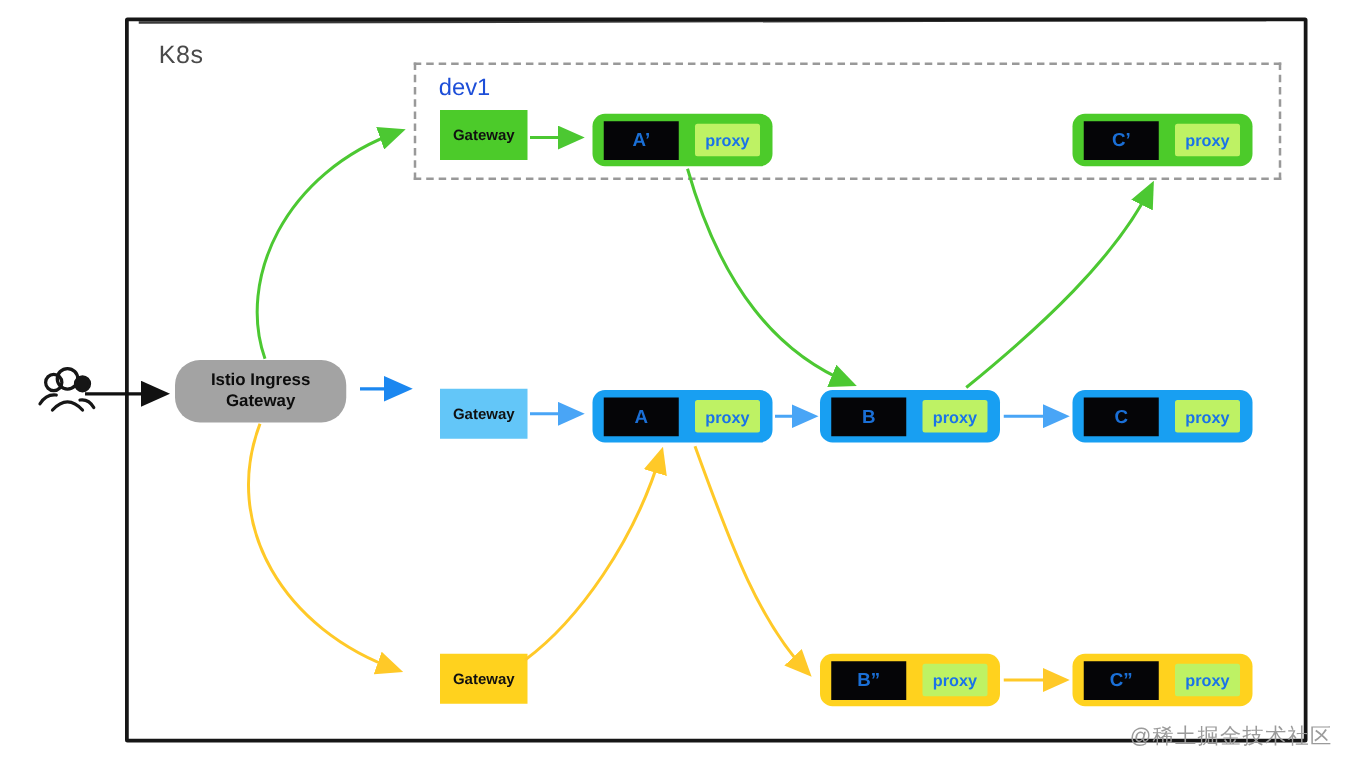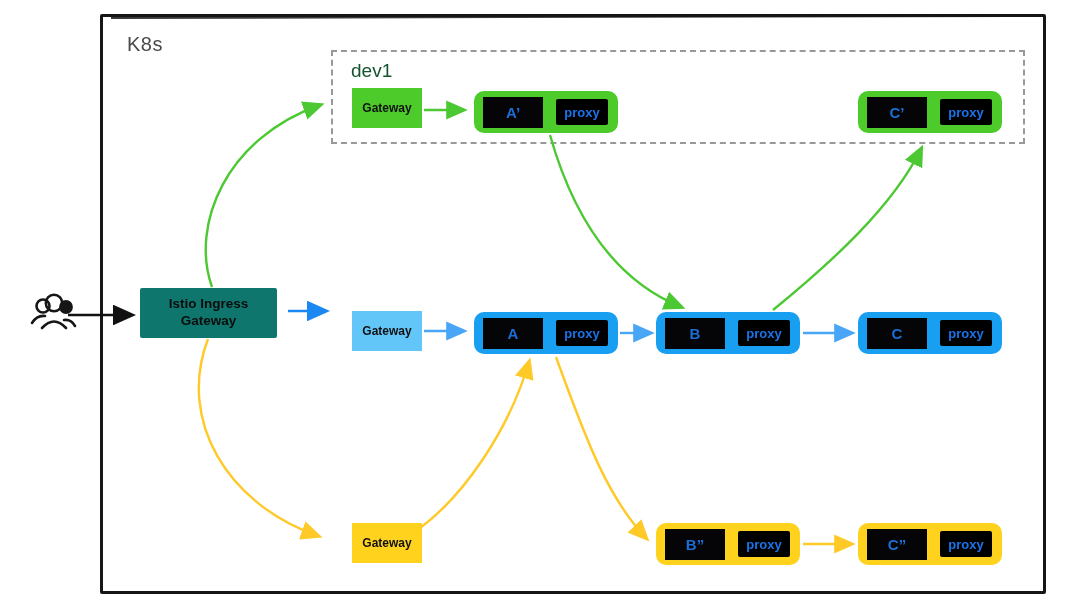--- a/index.html
+++ b/index.html
@@ -17,21 +17,21 @@
     transform:rotate(-0.12deg);opacity:.85;
   }
   .frame-label{
     position:absolute;left:24px;top:16px;font-size:20px;color:#4a4a4a;letter-spacing:.5px;
   }
   
   .ns{
     position:absolute;border:2px dashed #999;box-sizing:border-box;background:transparent;
   }
   .ns-label{
-    position:absolute;left:18px;top:8px;font-size:19px;color:#14532d;text-align:center;
+    position:absolute;left:18px;top:8px;font-size:19px;color:#1d4ed8;text-align:center;
   }
   #ns-dev1{left:331px;top:50px;width:694px;height:94px;}
   #ns-base{left:331px;top:261px;width:694px;height:105px;}
   #ns-dev2{left:331px;top:484px;width:694px;height:93px;}
   
   .gw{
     position:absolute;width:70px;height:40px;display:flex;align-items:center;justify-content:center;
     font-size:12px;font-weight:bold;color:#101010;
   }
   #gw-dev1{left:352px;top:88px;background:#4ccb2a;}
@@ -43,34 +43,34 @@
     display:flex;align-items:center;justify-content:space-between;padding:0 10px 0 9px;
   }
   .pod.green{background:#4ccb2a;}
   .pod.blue{background:#189ff2;}
   .pod.yellow{background:#ffd21e;}
   .pod .svc{
     width:60px;height:31px;background:#050507;color:#1a6fd6;font-weight:bold;font-size:15px;
     display:flex;align-items:center;justify-content:center;
   }
   .pod .proxy{
-    width:52px;height:26px;background:#000000;color:#1a73e8;font-weight:bold;font-size:13px;
+    width:52px;height:26px;background:#bef264;color:#1a73e8;font-weight:bold;font-size:13px;
     display:flex;align-items:center;justify-content:center;border-radius:2px;
   }
   #pod-a1{left:474px;top:91px;}
   #pod-c1{left:858px;top:91px;}
   #pod-a {left:474px;top:312px;}
   #pod-b {left:656px;top:312px;}
   #pod-c {left:858px;top:312px;}
   #pod-b2{left:656px;top:523px;}
   #pod-c2{left:858px;top:523px;}
   
   .ingress{
-    position:absolute;left:140px;top:288px;width:137px;height:50px;border-radius:2px;
-    background:#0f766e;color:#0c0c0c;font-weight:bold;font-size:13.5px;line-height:1.25;
+    position:absolute;left:140px;top:288px;width:137px;height:50px;border-radius:20px;
+    background:#a3a3a3;color:#0c0c0c;font-weight:bold;font-size:13.5px;line-height:1.25;
     display:flex;flex-direction:column;align-items:center;justify-content:center;text-align:center;
   }
   
   .actor{position:absolute;left:26px;top:290px;width:56px;height:52px;}
   
   #arrows{position:absolute;left:0;top:0;width:1080px;height:612px;pointer-events:none;z-index:6;}
   
   .watermark{
     position:absolute;right:14px;bottom:12px;font-size:17px;color:#9b9b9b;
     letter-spacing:1px;z-index:7;
@@ -171,13 +171,14 @@
     <path d="M424,331 L463,331" stroke="#49a5f6" stroke-width="2.4" fill="none" marker-end="url(#mk-lblue)"></path>
     <path d="M620,333 L650,333" stroke="#49a5f6" stroke-width="2.4" fill="none" marker-end="url(#mk-lblue)"></path>
     <path d="M803,333 L851,333" stroke="#49a5f6" stroke-width="2.4" fill="none" marker-end="url(#mk-lblue)"></path>
 
     <path d="M208,339 C177,420 227,504 318,536" stroke="#ffc928" stroke-width="2.4" fill="none" marker-end="url(#mk-yellow)"></path>
     <path d="M420,528 C462,497 508,433 529,362" stroke="#ffc928" stroke-width="2.4" fill="none" marker-end="url(#mk-yellow)"></path>
     <path d="M556,357 C586,440 608,498 646,538" stroke="#ffc928" stroke-width="2.4" fill="none" marker-end="url(#mk-yellow)"></path>
     <path d="M803,544 L851,544" stroke="#ffc928" stroke-width="2.4" fill="none" marker-end="url(#mk-yellow)"></path>
   </svg>
 
+  <div class="watermark">@稀土掘金技术社区</div>
 </div>
 
 </body></html>

